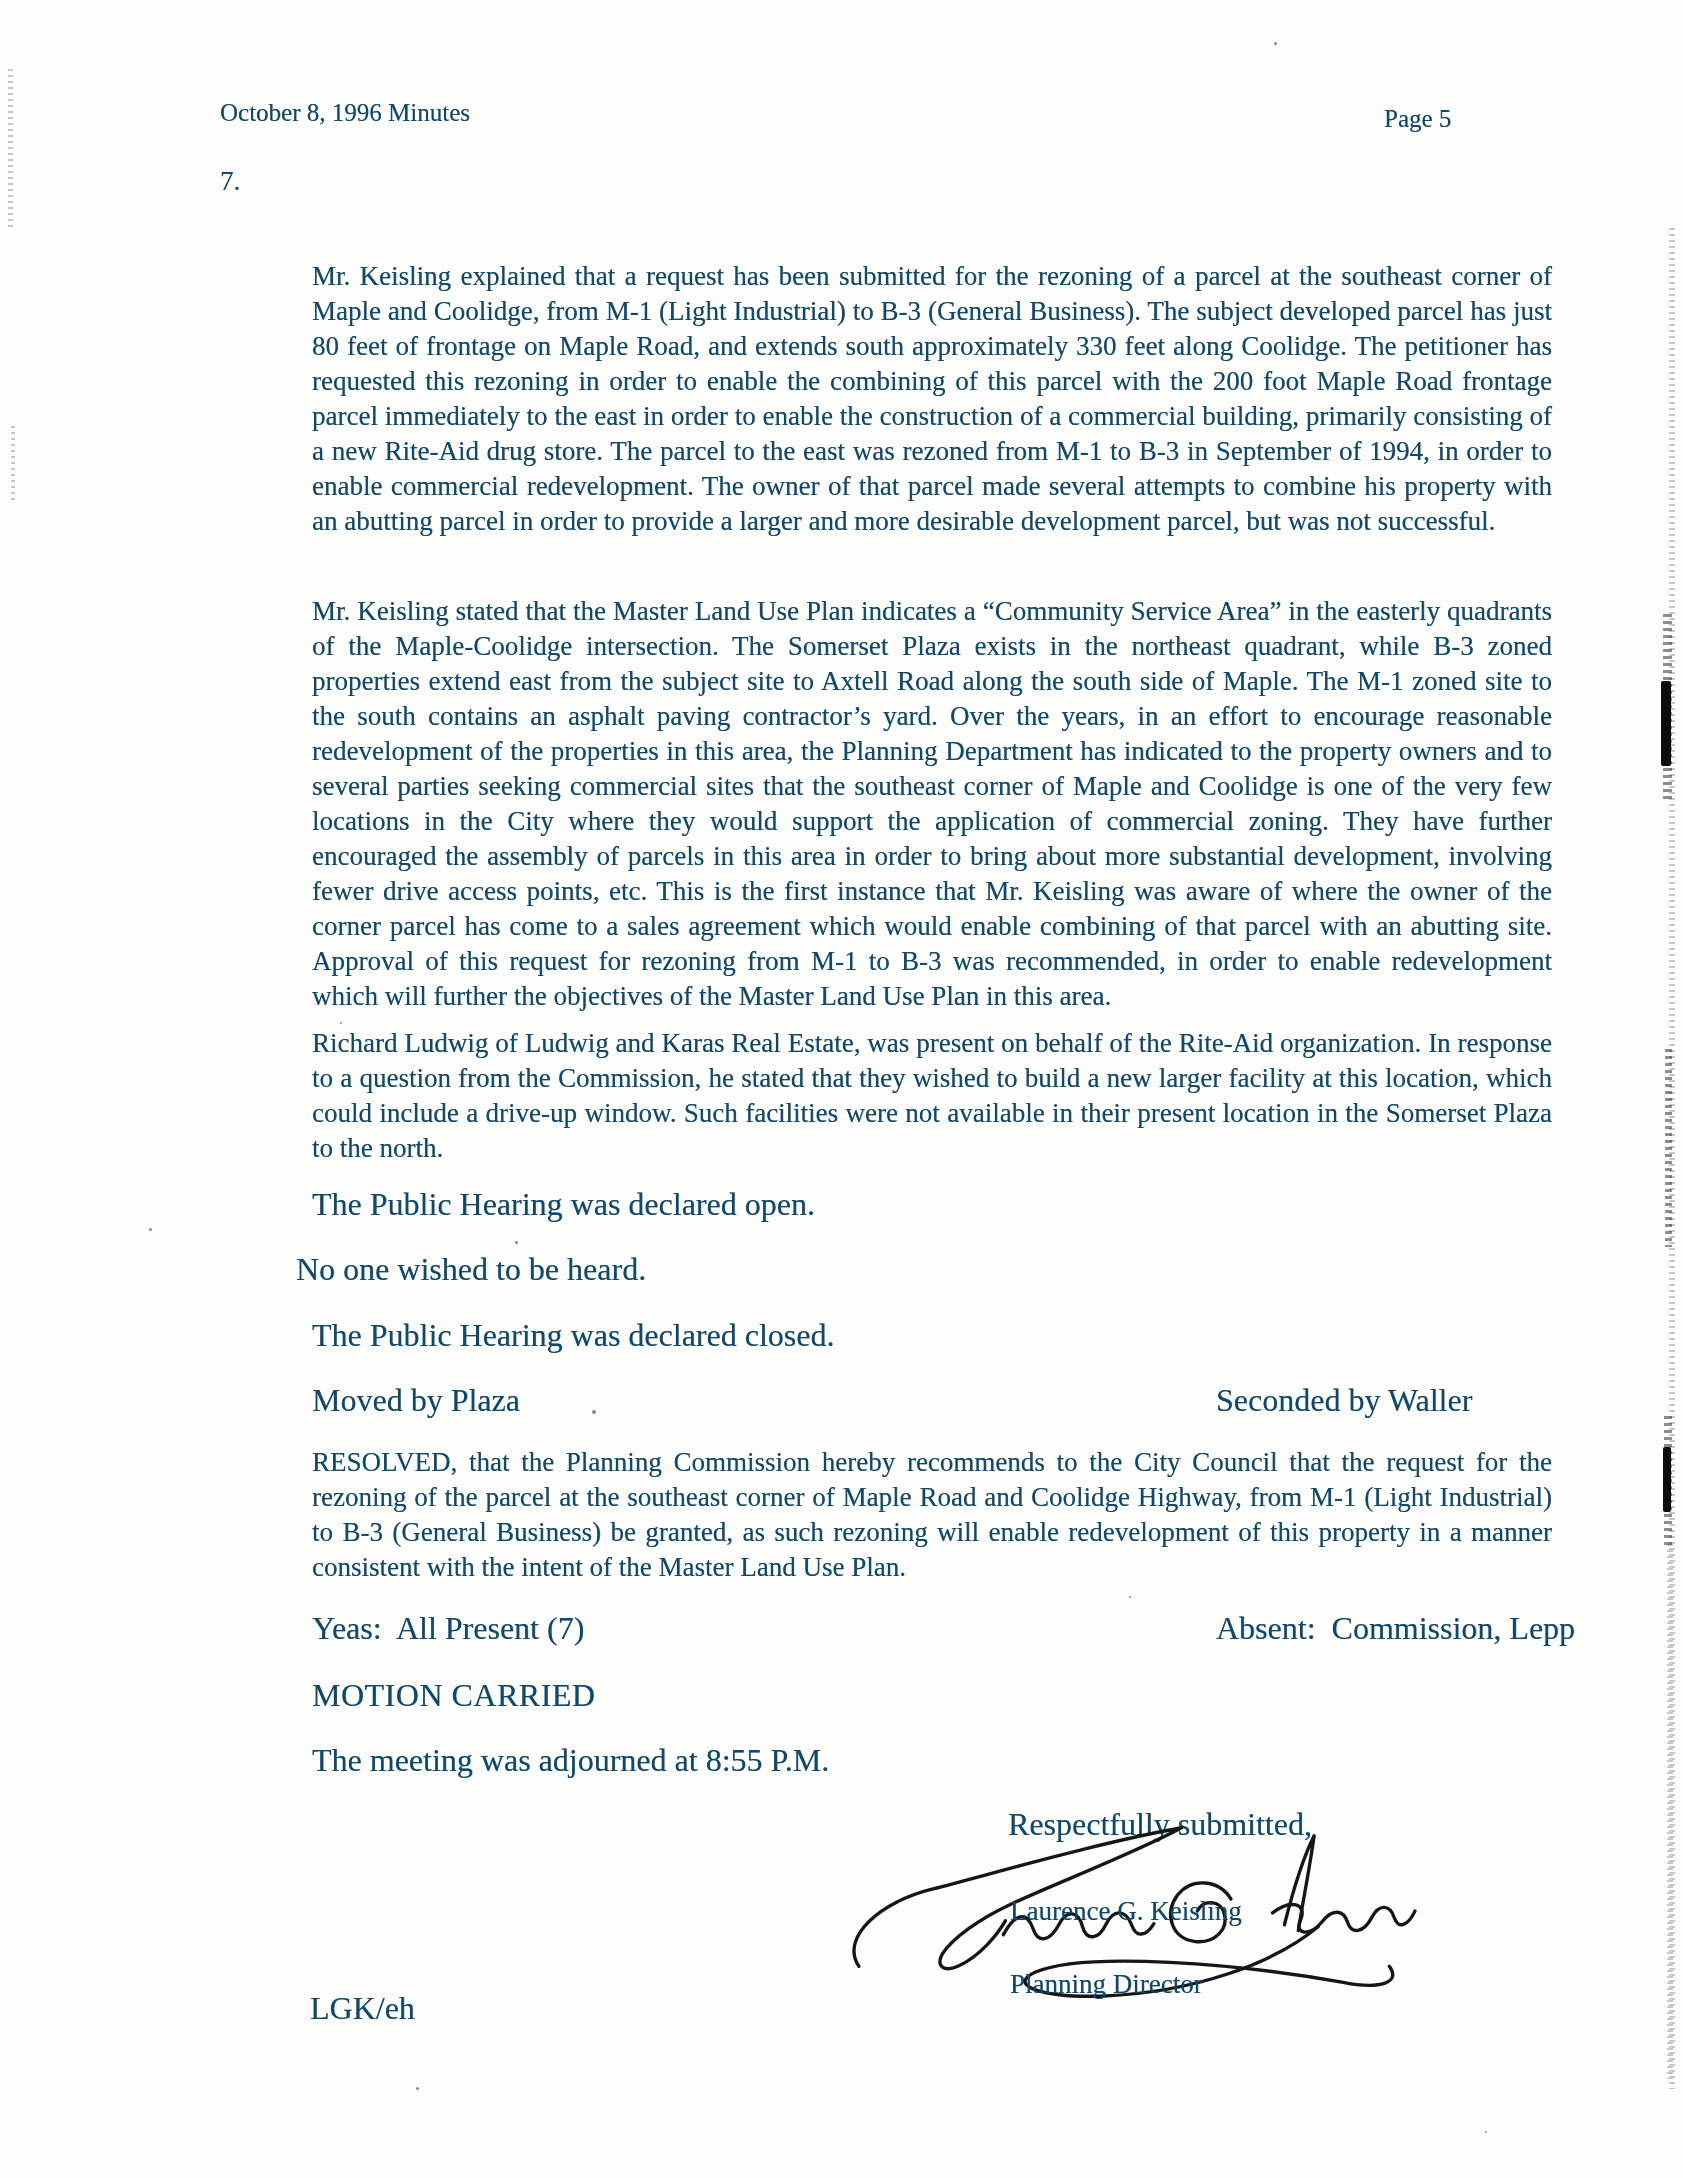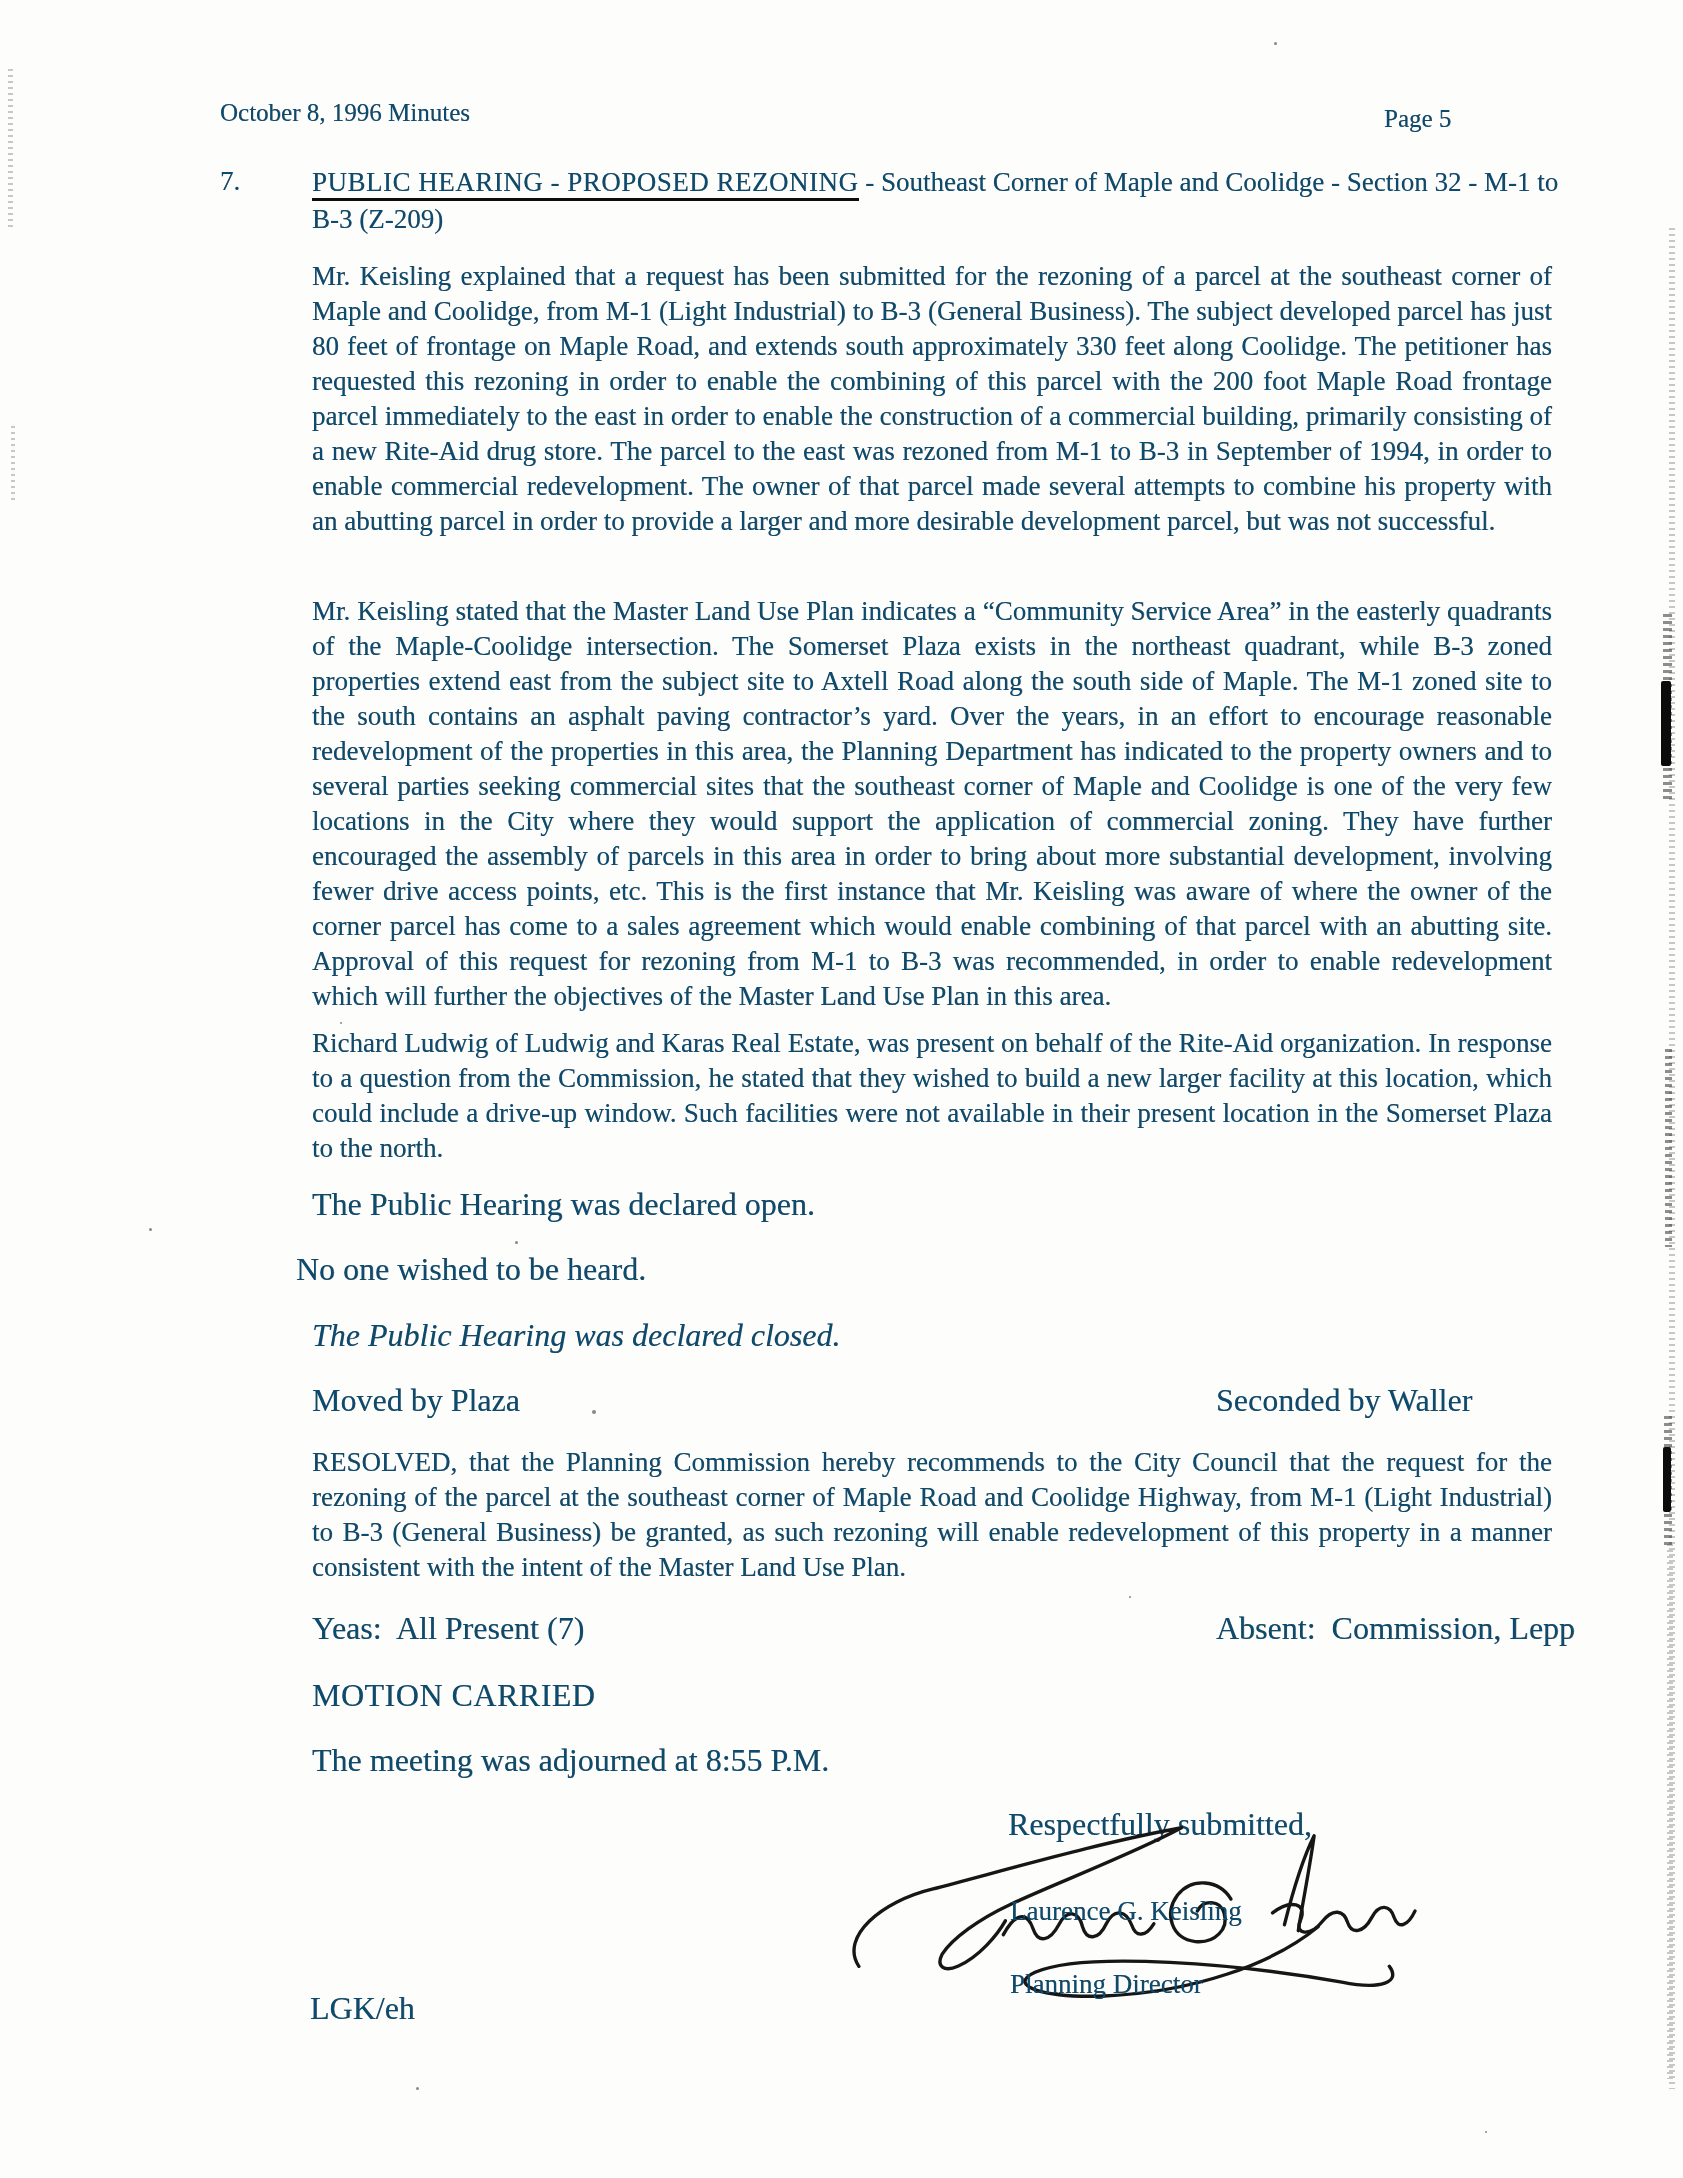--- a/index.html
+++ b/index.html
@@ -52,33 +52,30 @@
 </style>
 </head>
 <body>
 
 <div class="page">
 
   <span class="abs hdr" style="left:220px; top:99px;">October 8, 1996 Minutes</span>
   <span class="abs hdr" style="left:1384px; top:105px;">Page 5</span>
 
   <span class="abs heading-num" style="left:220px; top:166px;">7.</span>
-  <div class="abs heading-title" style="left:312px; top:164px;">
-    <span class="uline caps">PUBLIC HEARING - PROPOSED REZONING</span><span> - Southeast Corner of Maple and Coolidge - Section 32 - M-1 to B-3 (Z-209)</span>
-  </div>
 
   <p class="abs para" style="left:312px; top:259px;">Mr. Keisling explained that a request has been submitted for the rezoning of a parcel at the southeast corner of Maple and Coolidge, from M-1 (Light Industrial) to B-3 (General Business). The subject developed parcel has just 80 feet of frontage on Maple Road, and extends south approximately 330 feet along Coolidge. The petitioner has requested this rezoning in order to enable the combining of this parcel with the 200 foot Maple Road frontage parcel immediately to the east in order to enable the construction of a commercial building, primarily consisting of a new Rite-Aid drug store. The parcel to the east was rezoned from M-1 to B-3 in September of 1994, in order to enable commercial redevelopment. The owner of that parcel made several attempts to combine his property with an abutting parcel in order to provide a larger and more desirable development parcel, but was not successful.</p>
 
   <p class="abs para" style="left:312px; top:594px;">Mr. Keisling stated that the Master Land Use Plan indicates a “Community Service Area” in the easterly quadrants of the Maple-Coolidge intersection. The Somerset Plaza exists in the northeast quadrant, while B-3 zoned properties extend east from the subject site to Axtell Road along the south side of Maple. The M-1 zoned site to the south contains an asphalt paving contractor’s yard. Over the years, in an effort to encourage reasonable redevelopment of the properties in this area, the Planning Department has indicated to the property owners and to several parties seeking commercial sites that the southeast corner of Maple and Coolidge is one of the very few locations in the City where they would support the application of commercial zoning. They have further encouraged the assembly of parcels in this area in order to bring about more substantial development, involving fewer drive access points, etc. This is the first instance that Mr. Keisling was aware of where the owner of the corner parcel has come to a sales agreement which would enable combining of that parcel with an abutting site. Approval of this request for rezoning from M-1 to B-3 was recommended, in order to enable redevelopment which will further the objectives of the Master Land Use Plan in this area.</p>
 
   <p class="abs para" style="left:312px; top:1026px;">Richard Ludwig of Ludwig and Karas Real Estate, was present on behalf of the Rite-Aid organization. In response to a question from the Commission, he stated that they wished to build a new larger facility at this location, which could include a drive-up window. Such facilities were not available in their present location in the Somerset Plaza to the north.</p>
 
   <span class="abs line" style="left:312px; top:1186px;">The Public Hearing was declared open.</span>
   <span class="abs line" style="left:296px; top:1251px;">No one wished to be heard.</span>
-  <span class="abs line" style="left:312px; top:1317px;font-style:italic;">The Public Hearing was declared closed.</span>
+  <span class="abs line" style="left:312px; top:1317px;">The Public Hearing was declared closed.</span>
 
   <span class="abs line" style="left:312px; top:1382px;">Moved by Plaza</span>
   <span class="abs line" style="left:1216px; top:1382px;">Seconded by Waller</span>
 
   <p class="abs para" style="left:312px; top:1445px;">RESOLVED, that the Planning Commission hereby recommends to the City Council that the request for the rezoning of the parcel at the southeast corner of Maple Road and Coolidge Highway, from M-1 (Light Industrial) to B-3 (General Business) be granted, as such rezoning will enable redevelopment of this property in a manner consistent with the intent of the Master Land Use Plan.</p>
 
   <span class="abs line" style="left:312px; top:1610px;">Yeas:  All Present (7)</span>
   <span class="abs line" style="left:1216px; top:1610px;">Absent:  Commission, Lepp</span>
 
   <span class="abs line caps" style="left:312px; top:1677px;">MOTION CARRIED</span>

